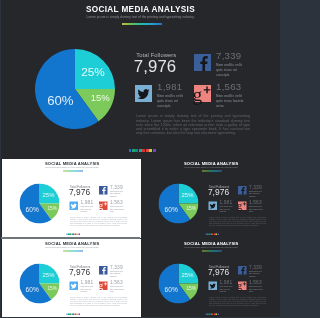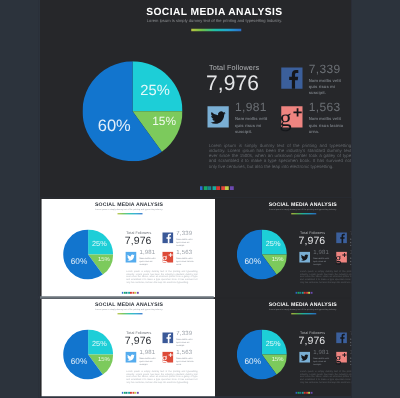--- a/index.html
+++ b/index.html
@@ -1,18 +1,18 @@
 <!DOCTYPE html>
 <html><head>
 <meta charset="utf-8">
 <style>
   * { box-sizing: border-box; margin:0; padding:0; }
   html,body { width:281px; height:318px; overflow:hidden; background:#2c333c;
               font-family:"Liberation Sans", sans-serif; -webkit-font-smoothing:antialiased; }
-  .page { position:relative; width:281px; height:318px; background:#2c333c; overflow:hidden;margin-left:31px; }
+  .page { position:relative; width:281px; height:318px; background:#2c333c; overflow:hidden; }
 
   
   .slide { position:absolute; width:281px; height:158px; overflow:hidden; transform-origin:0 0; }
   .slide .bg { position:absolute; inset:0; }
 
   .slide .h-title { position:absolute; left:0; top:5.4px; width:281px; text-align:center;
              font-size:8.2px; font-weight:bold; letter-spacing:.35px; }
   .slide .h-sub   { position:absolute; left:0; top:15.3px; width:937px; text-align:center;
              font-size:10.8px; letter-spacing:.1px;
              transform:scale(0.3); transform-origin:0 0; }

